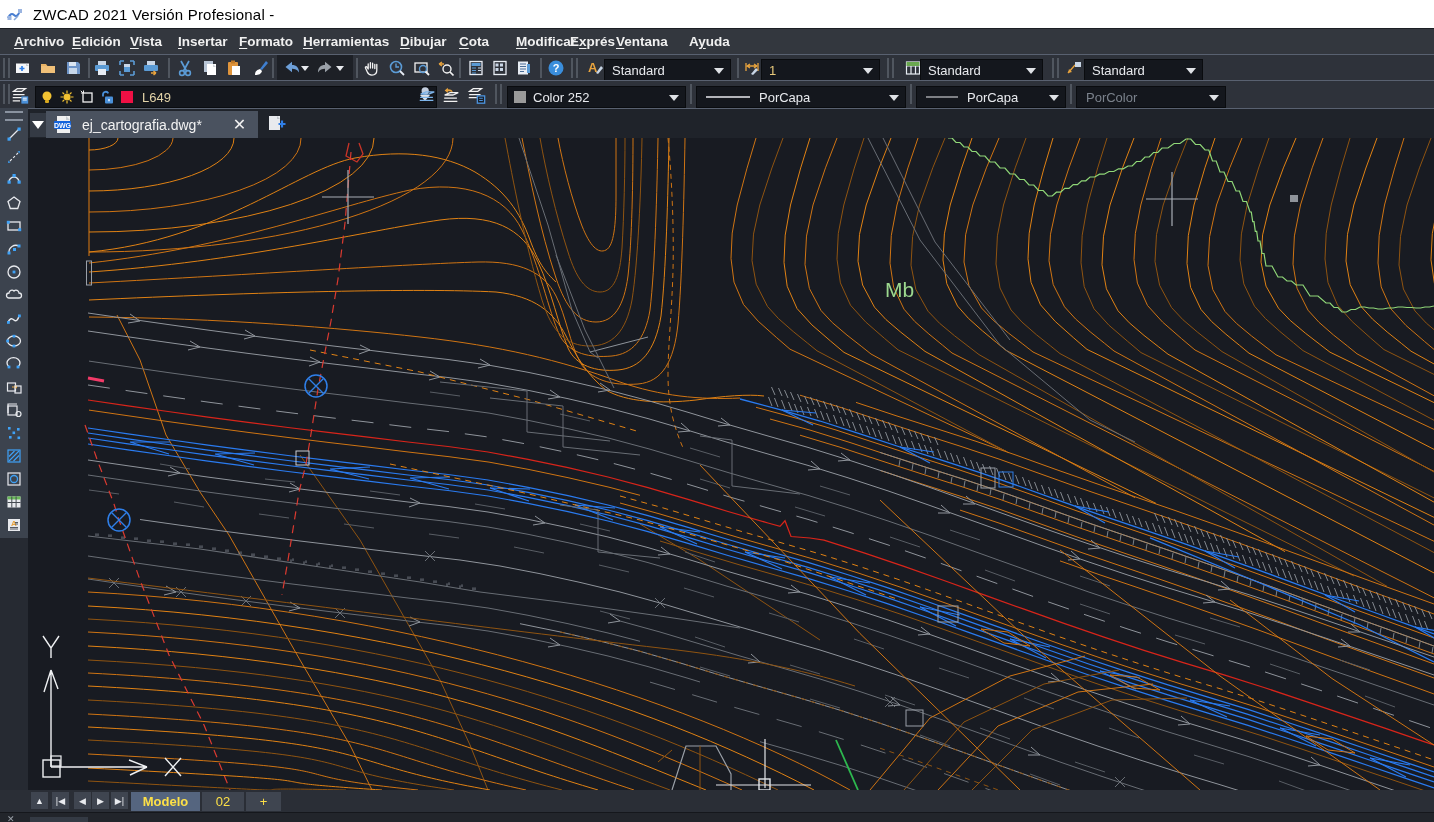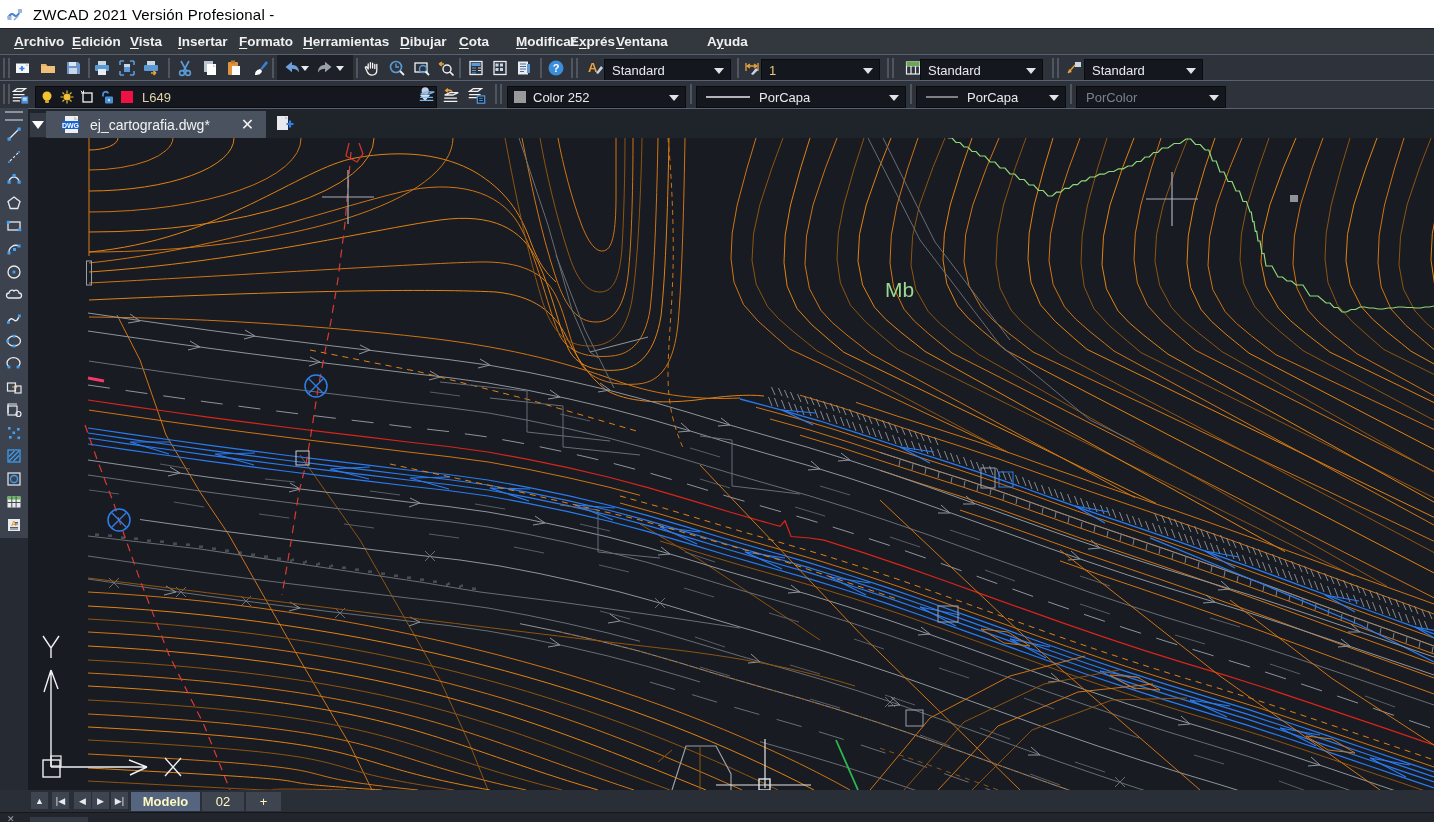--- a/index.html
+++ b/index.html
@@ -10,32 +10,32 @@
 .tbtn { position:absolute; top:0; width:20px; display:inline-flex; align-items:center; justify-content:center; }
 .tsep { position:absolute; top:3px; width:0; height:20px; border-left:2px solid #50565f; }
 .ungroup { position:absolute; top:0; background:#1d2026; height:26px; }
 .darr { position:absolute; top:11px; width:0; height:0; border-left:4px solid transparent; border-right:4px solid transparent; border-top:5px solid #e8eaee; }
 .combo { position:absolute; height:22px; background:#14171d; display:inline-flex; align-items:center; border:1px solid #0a0c0f; }
 .combo .ct { font-size:13px; color:#e8eaee; margin-left:7px; white-space:nowrap; }
 .carr { position:absolute; right:6px; top:8px; width:0; height:0; border-left:5px solid transparent; border-right:5px solid transparent; border-top:6px solid #dfe2e6; }
 .tabbar { height:30px; background:#1f232a; display:flex; align-items:stretch; border-top:1px solid #596170; position:relative; }
 .tab-dd { width:16px; background:#343a44; display:flex; align-items:center; justify-content:center; margin:4px 0 1px 30px; }
 .tab-dd:after { content:""; border-left:6px solid transparent; border-right:6px solid transparent; border-top:8px solid #fff; }
-.dtab { background:#4a525f; display:flex; align-items:center; padding:0 12px 0 15px; color:#f2f2f2; font-size:14px; gap:7px; margin:2px 0 0 0;text-align:center; }
+.dtab { background:#4a525f; display:flex; align-items:center; padding:0 12px 0 7px; color:#f2f2f2; font-size:14px; gap:7px; margin:2px 0 0 0;text-align:center; }
 .dtab .x { font-size:16px; color:#f2f2f2; margin-left:24px; }
 .ntab { display:flex; align-items:center; justify-content:center; width:36px; }
 .main { display:flex; height:652px; }
 .dock { width:28px; background:#262a32; }
 .ltb { position:absolute; left:0; top:108px; width:28px; height:430px; background:#3c434e; padding-top:14px; z-index:5; }
 .ltb:before { content:""; position:absolute; top:3px; left:5px; right:5px; height:6px; border-top:2px solid #8a93a0; border-bottom:2px solid #8a93a0; }
 .lic { width:28px; height:23px; display:flex; align-items:center; justify-content:center; }
 .canvas { width:1406px; height:652px; background:#181b22; position:relative; }
 .statusrow { height:22px; background:#2a2e36; position:relative; }
 .sbtn { position:absolute; top:2px; width:17px; height:17px; background:#3f4550; color:#e8eaee; font-size:9px; display:inline-flex; align-items:center; justify-content:center; }
-.stab { position:absolute; top:2px; height:19px; display:inline-flex; align-items:center; justify-content:center; color:#fef9c3; font-size:13px; background:#3f4550; }
+.stab { position:absolute; top:2px; height:19px; display:inline-flex; align-items:center; justify-content:center; color:#fde047; font-size:13px; background:#3f4550; }
 .cmdrow { height:10px; background:#22252b; border-top:1px solid #15171c; position:relative; }
 </style></head>
 <body>
 <div class="titlebar">
   <svg width="19" height="19" viewBox="0 0 19 19">
       <path d="M2 13 C4 9 6 8 8 10 C10 12 12 11 14 6" stroke="#4a7fd1" stroke-width="2" fill="none"></path>
       <rect x="1.5" y="11" width="4" height="4" fill="#9ab4e0"></rect>
       <rect x="12" y="4" width="4" height="4" fill="#9ab4e0"></rect>
       <path d="M8 15 l4 -4" stroke="#88a8d8" stroke-width="1.6"></path>
     </svg>
@@ -46,21 +46,21 @@
     <span class="mi" style="left:72px"><u>E</u>dición</span>
     <span class="mi" style="left:130px"><u>V</u>ista</span>
     <span class="mi" style="left:178px"><u>I</u>nsertar</span>
     <span class="mi" style="left:239px"><u>F</u>ormato</span>
     <span class="mi" style="left:303px"><u>H</u>erramientas</span>
     <span class="mi" style="left:400px"><u>D</u>ibujar</span>
     <span class="mi" style="left:459px"><u>C</u>ota</span>
     <span class="mi" style="left:516px"><u>M</u>odificar</span>
     <span class="mi" style="left:570px">E<u>x</u>prés</span>
     <span class="mi" style="left:616px"><u>V</u>entana</span>
-    <span class="mi" style="left:707px">A<u>y</u>uda</span>
+    <span class="mi" style="left:689px">A<u>y</u>uda</span>
   </div>
 <div class="tb" style="height:26px">
     <span class="tsep" style="left:3px"></span>
     <span class="tsep" style="left:8px"></span>
     <span class="tbtn" style="left:13px;height:26px">
       <svg width="18" height="18" viewBox="0 0 18 18">
         <rect x="2" y="4.5" width="13" height="9.5" fill="#f5f6f8"></rect>
         <path d="M12 4.5 l3 2.5 h-3 z" fill="#c9cdd3"></path>
         <path d="M5.5 9.5 h5 M8 7 v5" stroke="#2f7fe8" stroke-width="1.7"></path>
       </svg>

